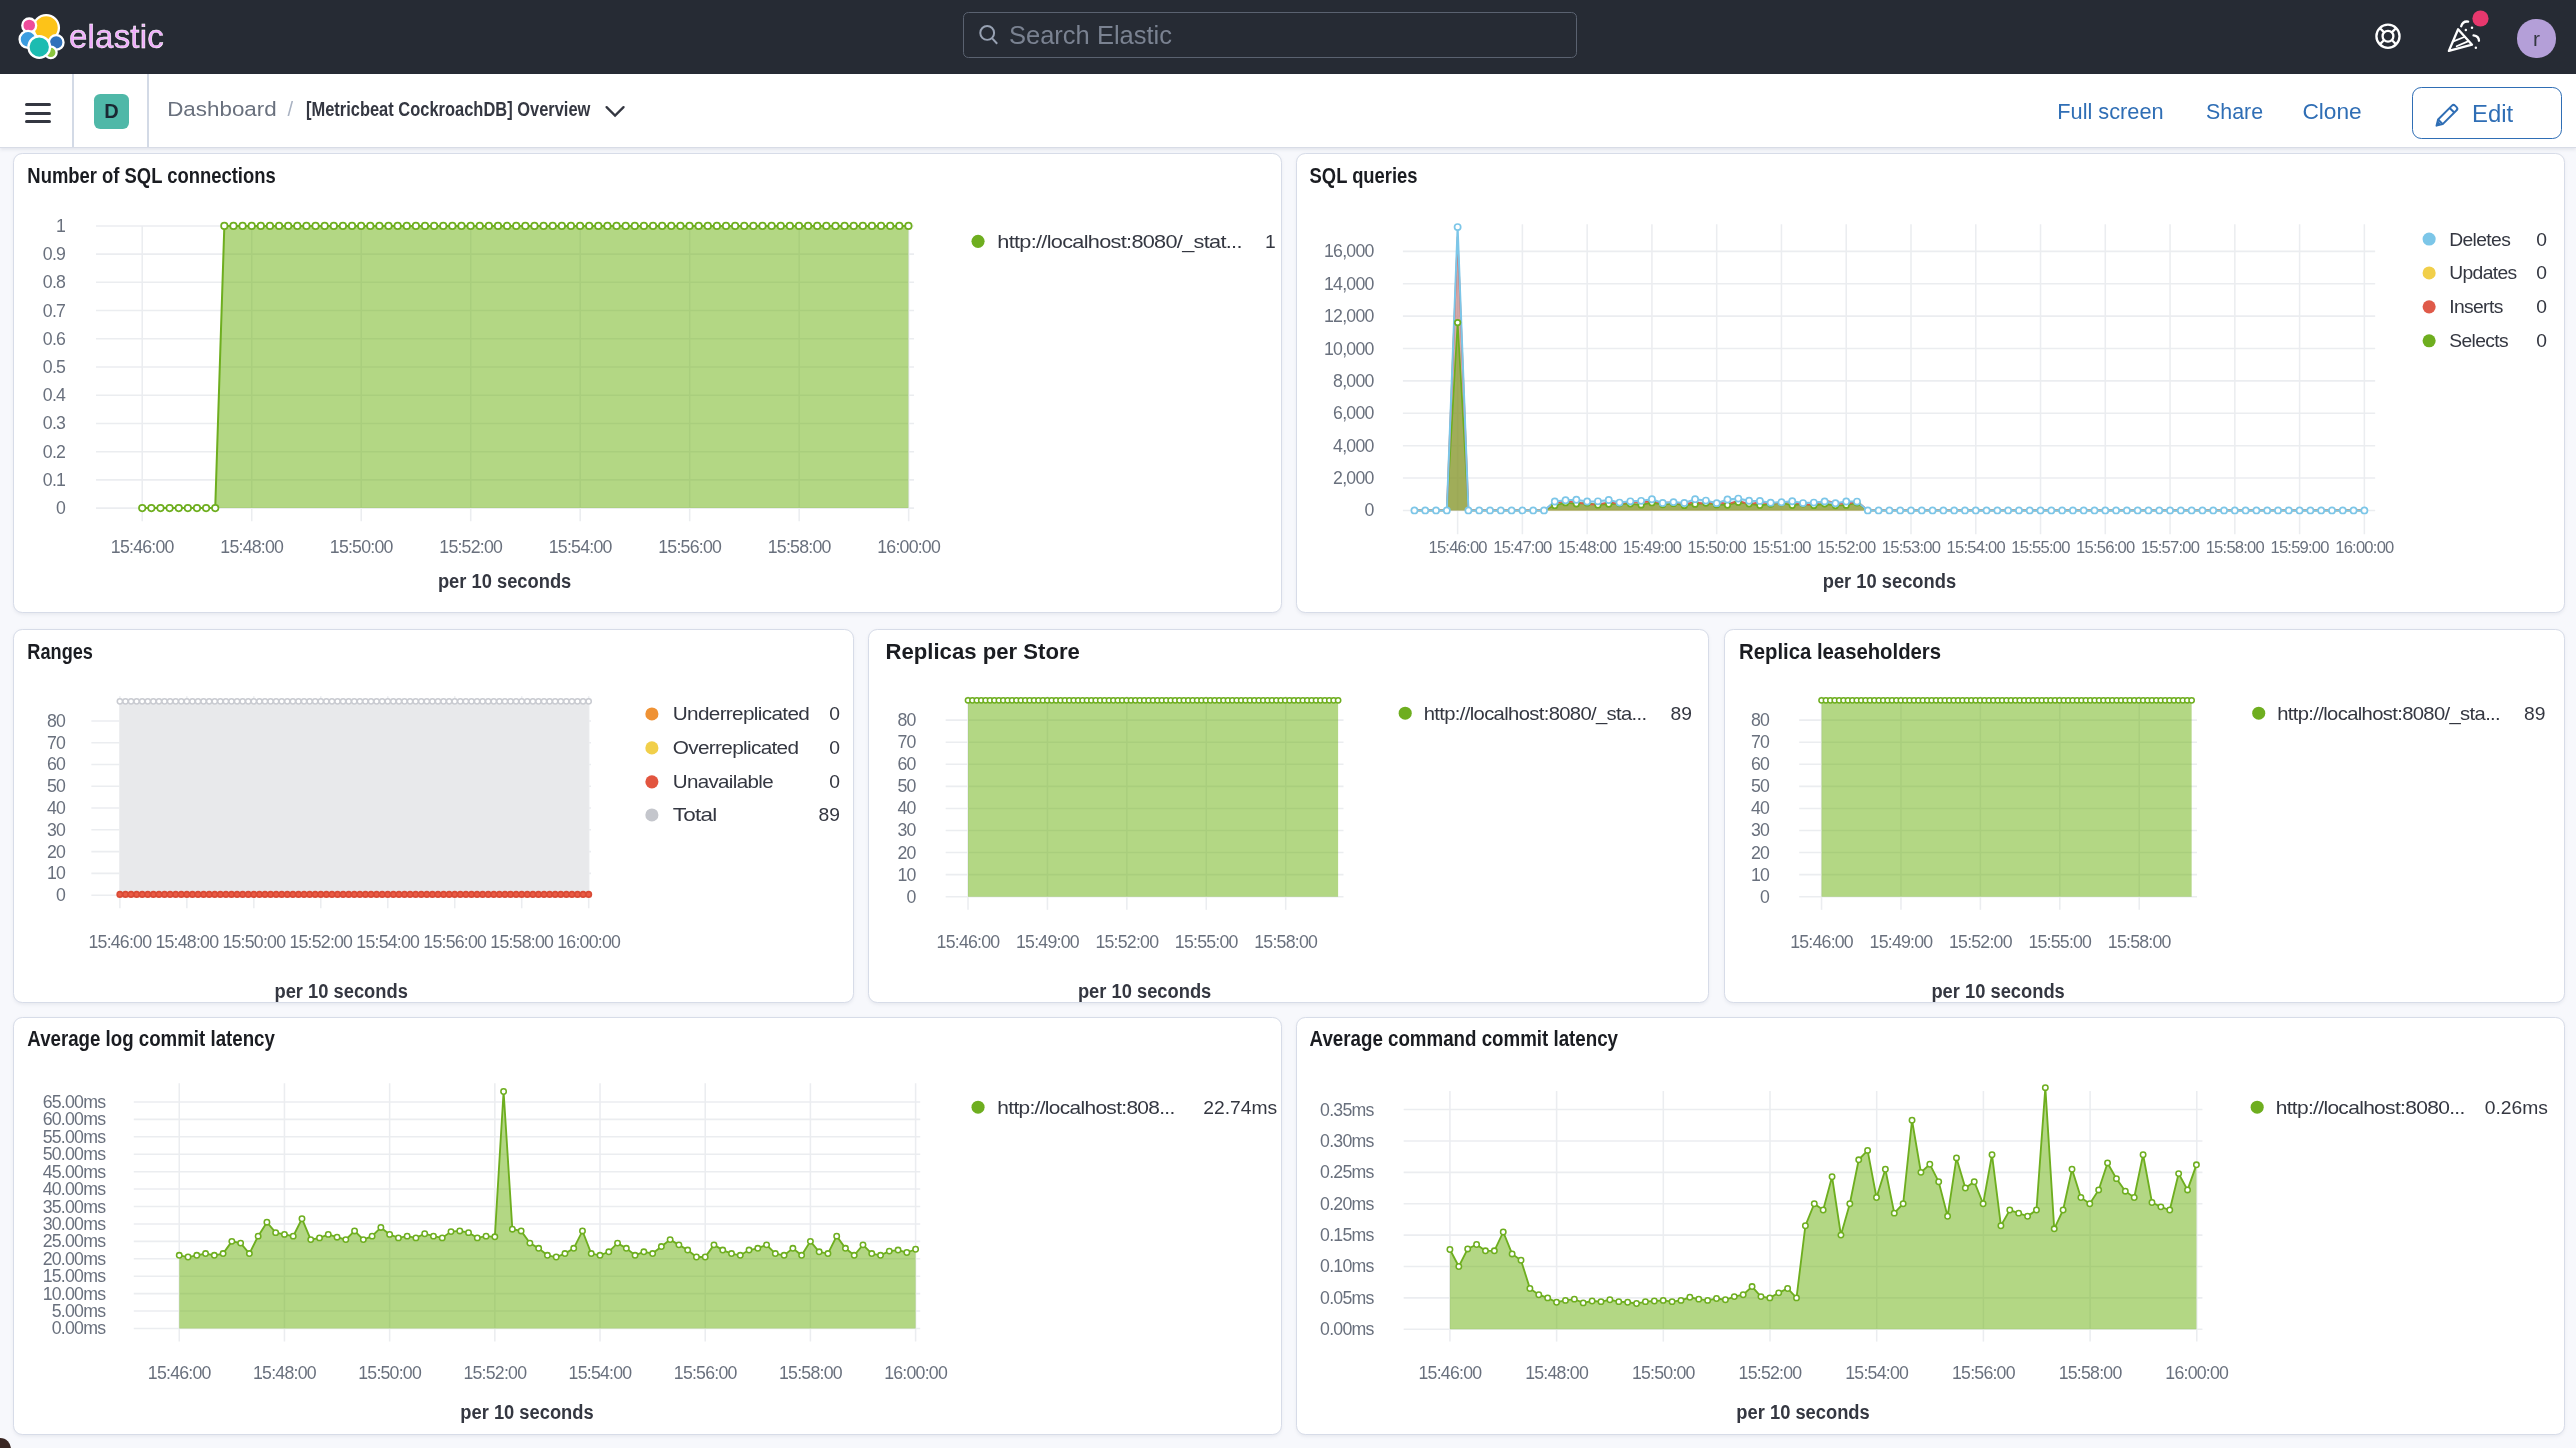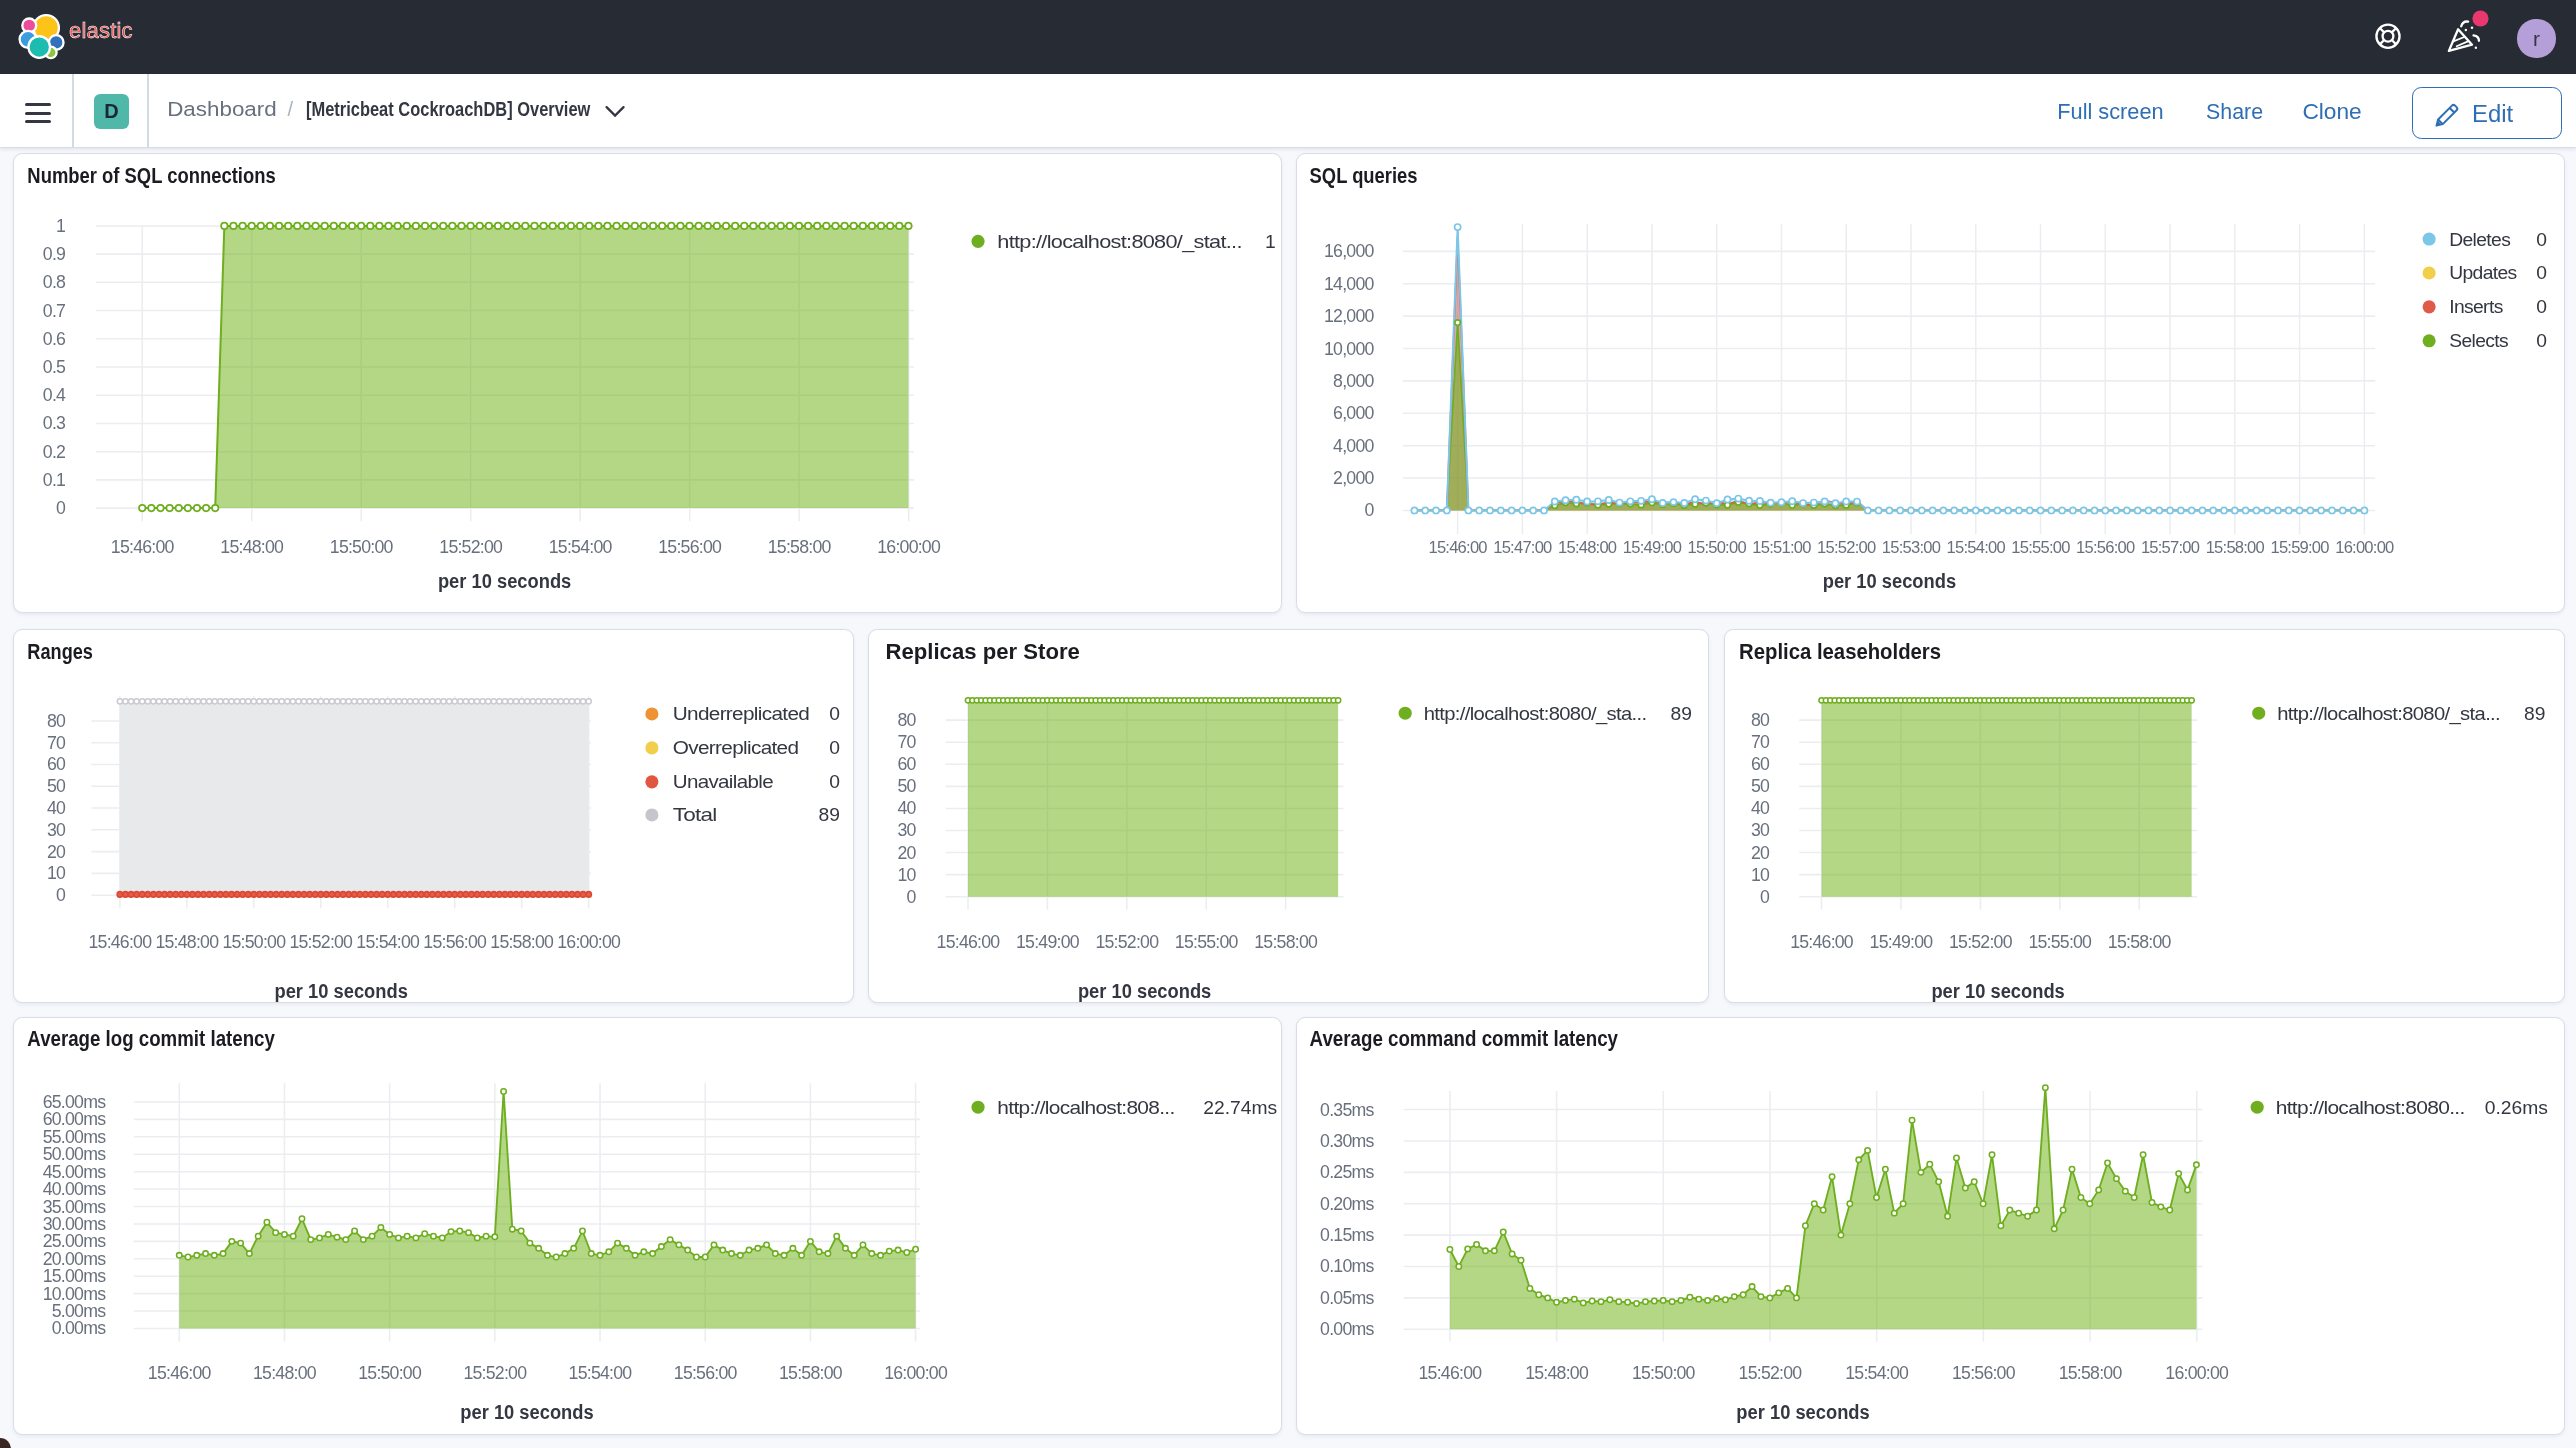--- a/index.html
+++ b/index.html
@@ -1,18 +1,18 @@
 <!DOCTYPE html>
 <html style="font-size:12.3px"><head><meta charset="utf-8"><style>
 * { margin:0; padding:0; box-sizing:border-box; }
 html,body { width:2576px; height:1448px; overflow:hidden; background:#f7f8fc;
   font-family:"Liberation Sans", sans-serif; }
 #page { position:relative; width:2576px; height:1448px; }
 #hdr { position:absolute; left:0; top:0; width:2576px; height:74px; background:#262b34; }
-#hdr .brand { position:absolute; left:69px; top:18px; color:#ef4444; font-size:22px; font-weight:400; letter-spacing:0.2px; -webkit-text-stroke:0.5px #fff; }
+#hdr .brand { position:absolute; left:69px; top:18px; color:#f0abfc; font-size:33px; font-weight:400; letter-spacing:0.2px; -webkit-text-stroke:0.5px #fff; }
 #search { position:absolute; left:963px; top:11.6px; width:614px; height:46px; border:1.5px solid #5a6270; border-radius:5.4px; }
 #search .ph { position:absolute; left:45px; top:8.5px; font-size:25.5px; color:#7a8291; }
 #tbar { position:absolute; left:0; top:74px; width:2576px; height:74px; background:#fff;
   border-bottom:1.5px solid #d8dce6; box-shadow:0 2.3px 3.1px rgba(100,110,130,0.12); }
 .vsep { position:absolute; top:74px; height:73px; width:1.5px; background:#d3dae6; }
 #burger div { position:absolute; left:25px; width:25.5px; height:3.1px; background:#343741; border-radius:1.5px; }
 #dbadge { position:absolute; left:94px; top:94px; width:35px; height:35px; background:#4fb8a8; border-radius:6.2px;
   color:#1a2833; font-weight:bold; font-size:20px; text-align:center; line-height:35px; }
 #editbtn { position:absolute; left:2412px; top:87px; width:150px; height:52px; border:1.5px solid #2f6eb5; border-radius:9.3px; }
 .panel { position:absolute; background:#fff; border:1.5px solid #d7dce8; border-radius:9.3px;
@@ -1090,20 +1090,27 @@
 <path d="M-4 10 L10 4" stroke-width="2.2"></path>
 <path d="M2 -16 q2 -7 9 -6"></path>
 <path d="M18 -4 q7 1 7 7"></path>
 <circle cx="8" cy="-11" r="1.6" fill="#fff" stroke="none"></circle>
 <circle cx="16" cy="-14" r="1.6" fill="#fff" stroke="none"></circle>
 <circle cx="21" cy="12" r="1.6" fill="#fff" stroke="none"></circle>
 </g>
 <circle cx="3217" cy="24" r="10.5" fill="#e8386d"></circle>
       </svg>
     <div class="brand">elastic</div>
+    <div id="search">
+      <svg width="39" height="43" viewBox="0 0 50 56" style="position:absolute;left:6.2px;top:0">
+        <circle cx="22" cy="26" r="9" fill="none" stroke="#98a2b3" stroke-width="2.6"></circle>
+        <line x1="28.5" y1="33" x2="35" y2="40" stroke="#98a2b3" stroke-width="2.6"></line>
+      </svg>
+      <div class="ph">Search Elastic</div>
+    </div>
     <div style="position:absolute;left:2517px;top:19px;width:39px;height:39px;border-radius:19px;background:#b49fd8;color:#343741;font-size:21px;text-align:center;line-height:39px">r</div>
   </div>
   <div id="tbar"></div>
   <div class="vsep" style="left:72px"></div>
   <div class="vsep" style="left:147px"></div>
   <div id="burger">
       <div style="top:103px"></div>
       <div style="top:112px"></div>
       <div style="top:120px"></div>
     </div>

